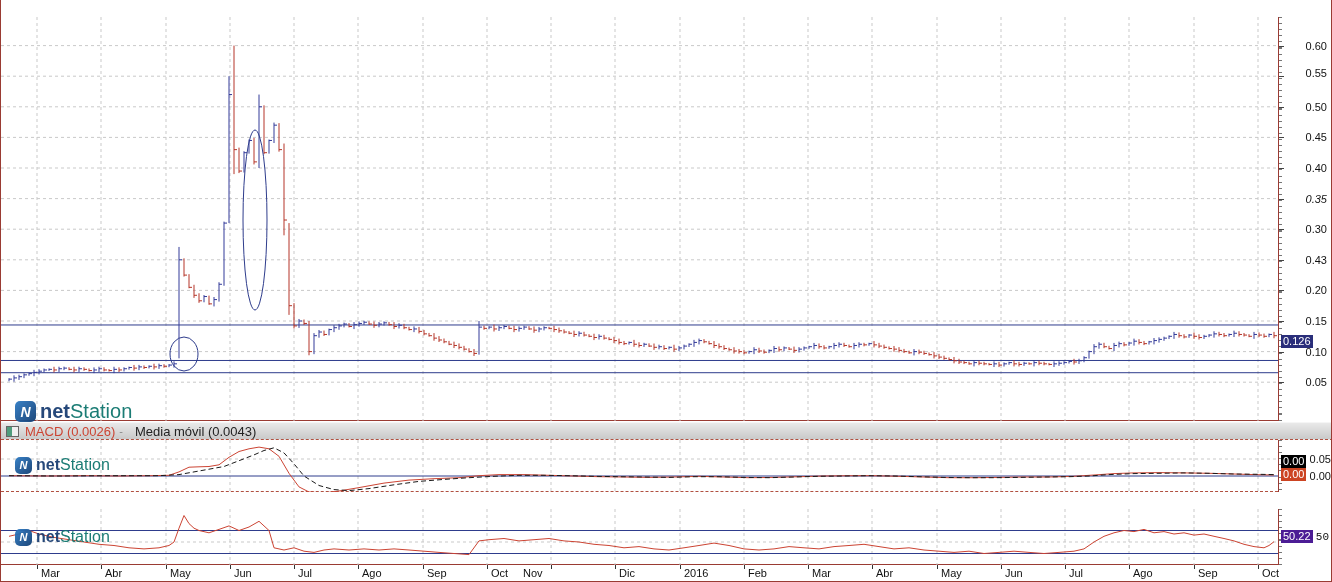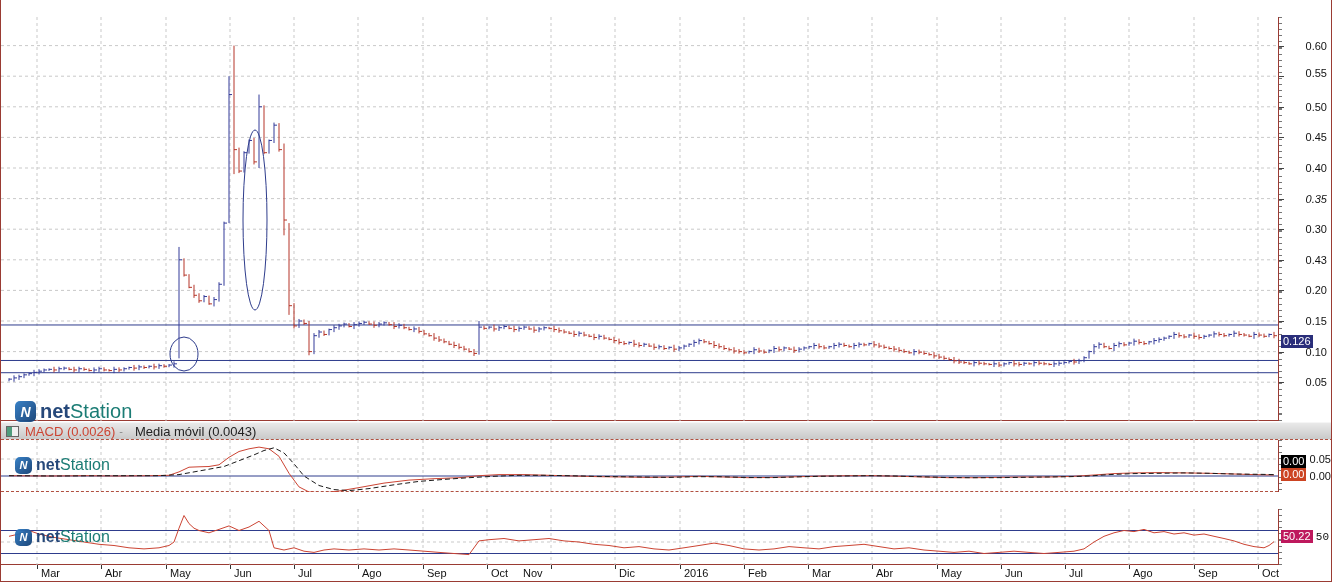--- a/index.html
+++ b/index.html
@@ -708,21 +708,21 @@
         <line x1="0" y1="553.5" x2="1277" y2="553.5" class="navy"></line>
         <polyline points="8,536.3 18,534.0 28,530.5 38,534.0 53,537.4 68,539.7 83,542.0 98,544.3 113,545.5 128,547.8 143,548.9 158,547.8 168,545.5 173,542.0 178,528.2 183,515.5 188,523.6 193,528.2 198,530.5 208,532.8 218,529.4 228,525.9 238,530.5 248,527.0 258,521.3 263,525.9 268,530.5 273,547.8 283,550.0 293,547.8 303,551.2 313,552.4 323,550.0 333,548.9 348,550.0 363,548.9 378,550.0 393,548.9 408,550.0 423,551.2 438,552.4 453,553.5 468,554.6 478,540.9 488,539.7 503,538.5 518,540.9 533,539.7 548,538.5 563,540.9 578,542.0 593,544.3 608,545.5 623,547.8 638,546.6 653,548.9 668,550.0 683,547.8 698,545.5 713,543.1 728,545.5 743,548.9 758,550.0 773,548.9 788,546.6 803,547.8 818,548.9 833,546.6 848,545.5 863,544.3 878,546.6 893,548.9 908,547.8 923,550.0 938,551.2 953,552.4 968,551.2 983,553.5 998,552.4 1013,551.2 1028,552.4 1043,553.5 1058,552.4 1073,551.2 1083,548.9 1093,542.0 1103,536.3 1113,532.8 1123,530.5 1133,531.6 1143,529.4 1153,532.8 1163,531.6 1173,534.0 1183,532.8 1193,535.1 1203,534.0 1213,536.3 1223,538.5 1233,540.9 1243,544.3 1253,546.6 1263,547.8 1268,545.5 1273,541.7" fill="none" stroke="#cc4433" stroke-width="1"></polyline>
       </svg>
     <div class="logo lg-sm" style="left:14px;top:19px;">
       <div class="logo-icon">N</div>
       <div><span class="logo-net">net</span><span class="logo-station">Station</span></div>
     </div>
   </div>
   <div class="axis" style="top:509px;height:56px;" id="axis-rsi">
     <div class="minorticks" style="top:0;height:56px;"></div>
-    <div class="pricebox" style="left:2px;top:21px;background:#be185d;">50.22</div>
+    <div class="pricebox" style="left:2px;top:21px;background:#4c1d95;">50.22</div>
     <div class="axlabel" style="top:22px;right:4px;width:20px;text-align:right;left:auto;font-family:Liberation Mono, monospace;">50</div>
   </div>
 
   <div class="xaxis" id="xaxis">
       <div class="xtick" style="left: 36px;"></div>
       <div class="xlabel" style="left: 40px;">Mar</div>
       <div class="xtick" style="left: 100px;"></div>
       <div class="xlabel" style="left: 104px;">Abr</div>
       <div class="xtick" style="left: 165px;"></div>
       <div class="xlabel" style="left: 169px;">May</div>

